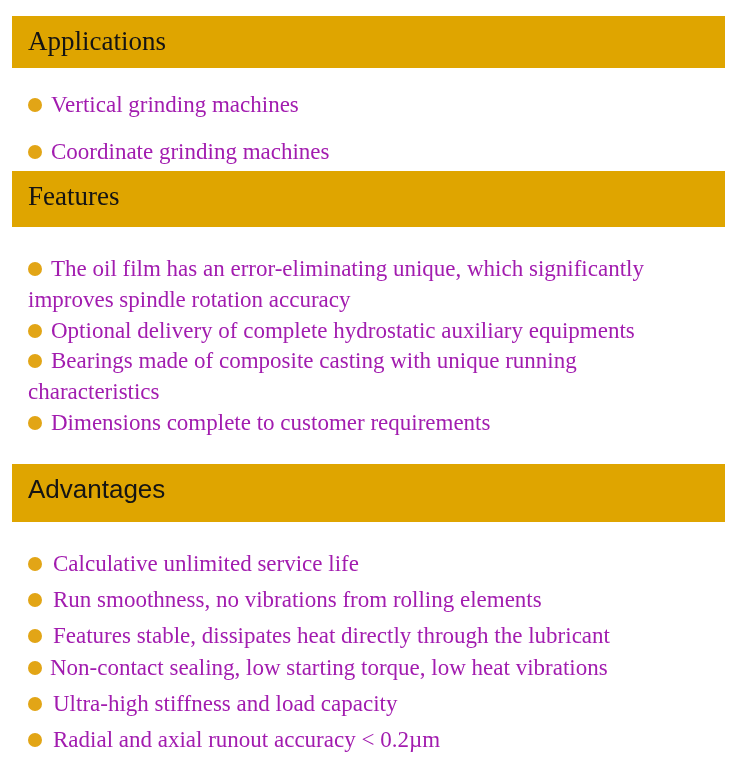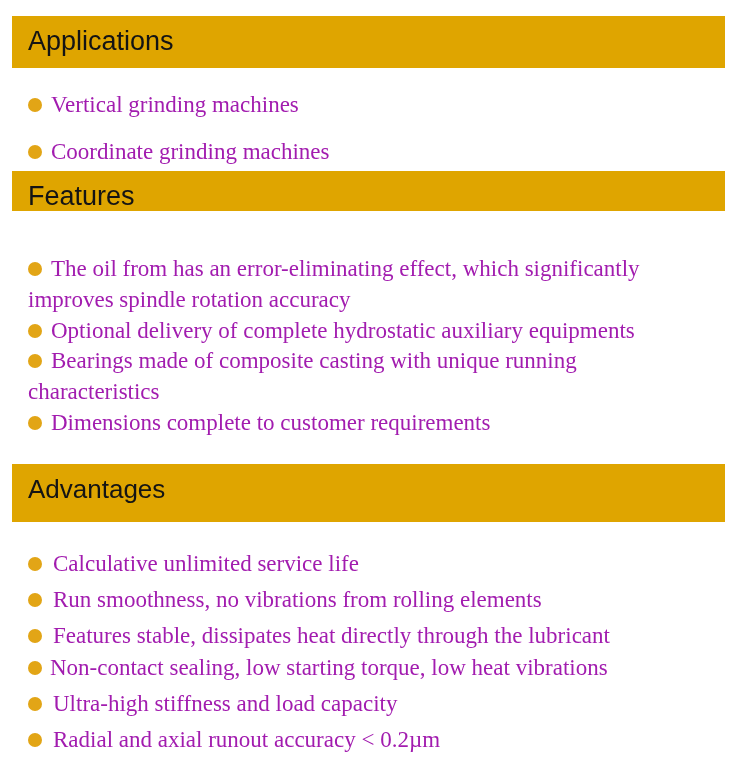--- a/index.html
+++ b/index.html
@@ -1,20 +1,20 @@
 <!DOCTYPE html>
 <html><head>
   <meta charset="utf-8">
   <style>
     html, body { margin: 0; padding: 0; background: #ffffff; }
     body { width: 750px; height: 776px; position: relative; overflow: hidden;
       font-family: "Liberation Serif", serif; color: #111; }
     .banner { position: absolute; left: 12px; width: 713px; background: #DFA500; }
     .banner .title { position: absolute; left: 16px; font-size: 27px; line-height: 1; color: #141414; white-space: nowrap; }
-    .banner .title.serif { font-family: Liberation Sans, sans-serif; }
+    .banner .title.serif { font-family: Liberation Serif, serif; }
     .banner .title.sans { font-family: "Liberation Sans", sans-serif; font-size: 26px; }
     .line { position: absolute; left: 28px; font-size: 23px; line-height: 1; white-space: nowrap; color: #a21caf; }
     .bullet { display: inline-block; width: 14px; height: 14px; border-radius: 50%; background: #E2A516;
       vertical-align: baseline; margin-right: 9px; position: relative; top: 0px; }
   </style>
 </head>
 <body>
 
 <section>
   <div class="banner" style="top:16px;height:52px;">
@@ -22,25 +22,25 @@
   </div>
   <div class="line" style="top:93px;">
     <span class="bullet"></span><span>Vertical grinding machines</span>
   </div>
   <div class="line" style="top:140px;">
     <span class="bullet"></span><span>Coordinate grinding machines</span>
   </div>
 </section>
 
 <section>
-  <div class="banner" style="top:171px;height:40px;">
+  <div class="banner" style="top:171px;height:56px;">
     <span class="title serif" style="top:12px;">Features</span>
   </div>
   <div class="line" style="top:257px;">
-    <span class="bullet"></span><span>The oil from has an error-eliminating effect, which significantly</span>
+    <span class="bullet"></span><span>The oil film has an error-eliminating unique, which significantly</span>
   </div>
   <div class="line" style="top:288px;">
     <span>improves spindle rotation accuracy</span>
   </div>
   <div class="line" style="top:319px;">
     <span class="bullet"></span><span>Optional delivery of complete hydrostatic auxiliary equipments</span>
   </div>
   <div class="line" style="top:349px;">
     <span class="bullet"></span><span>Bearings made of composite casting with unique running</span>
   </div>

